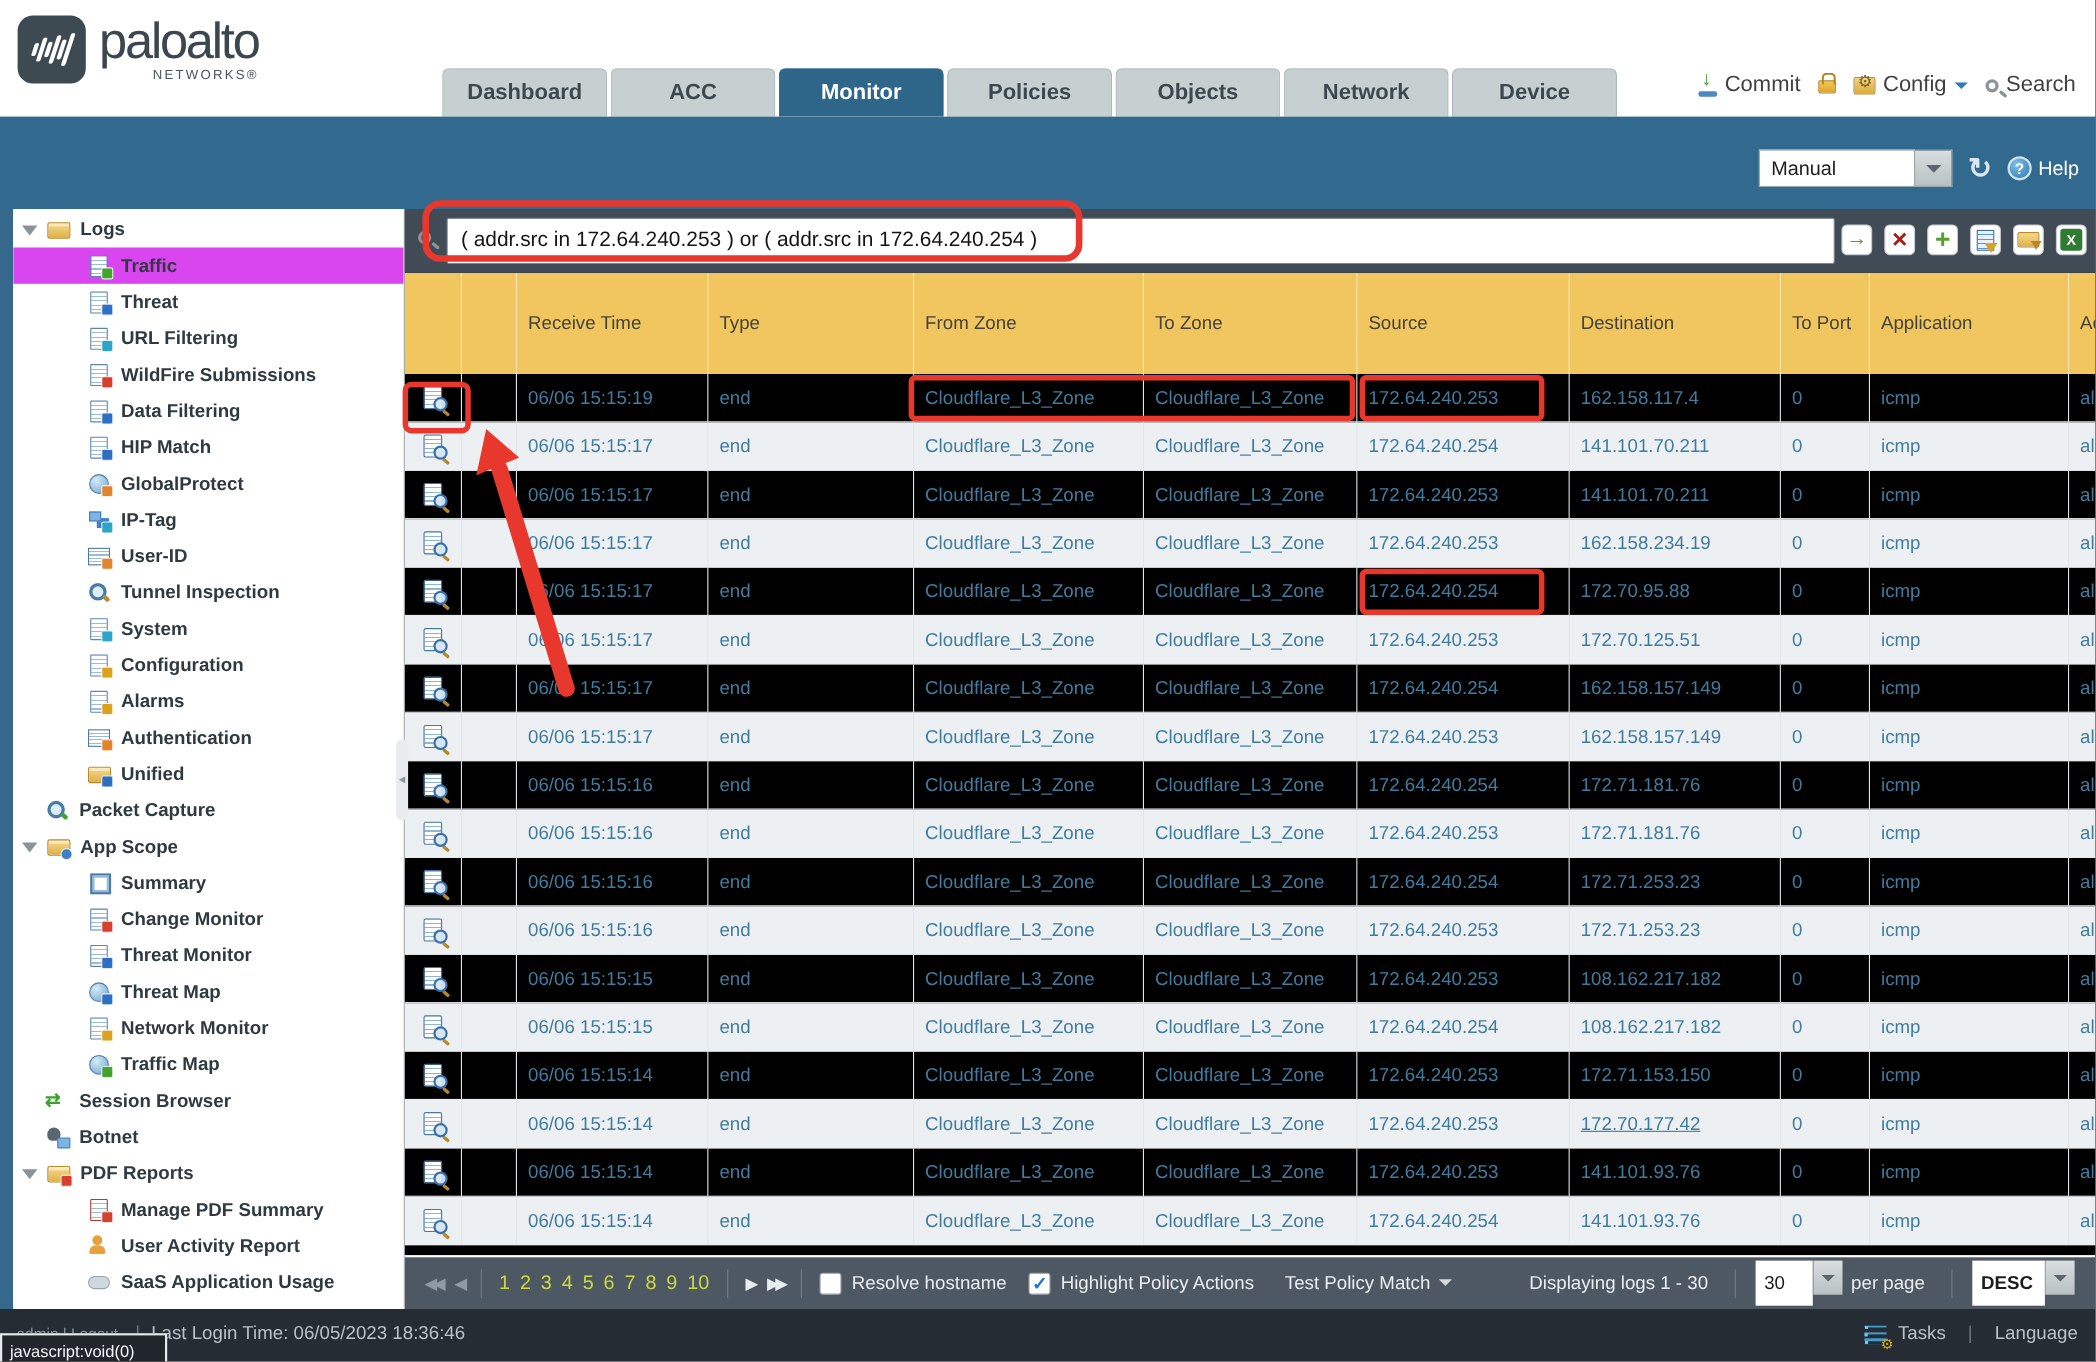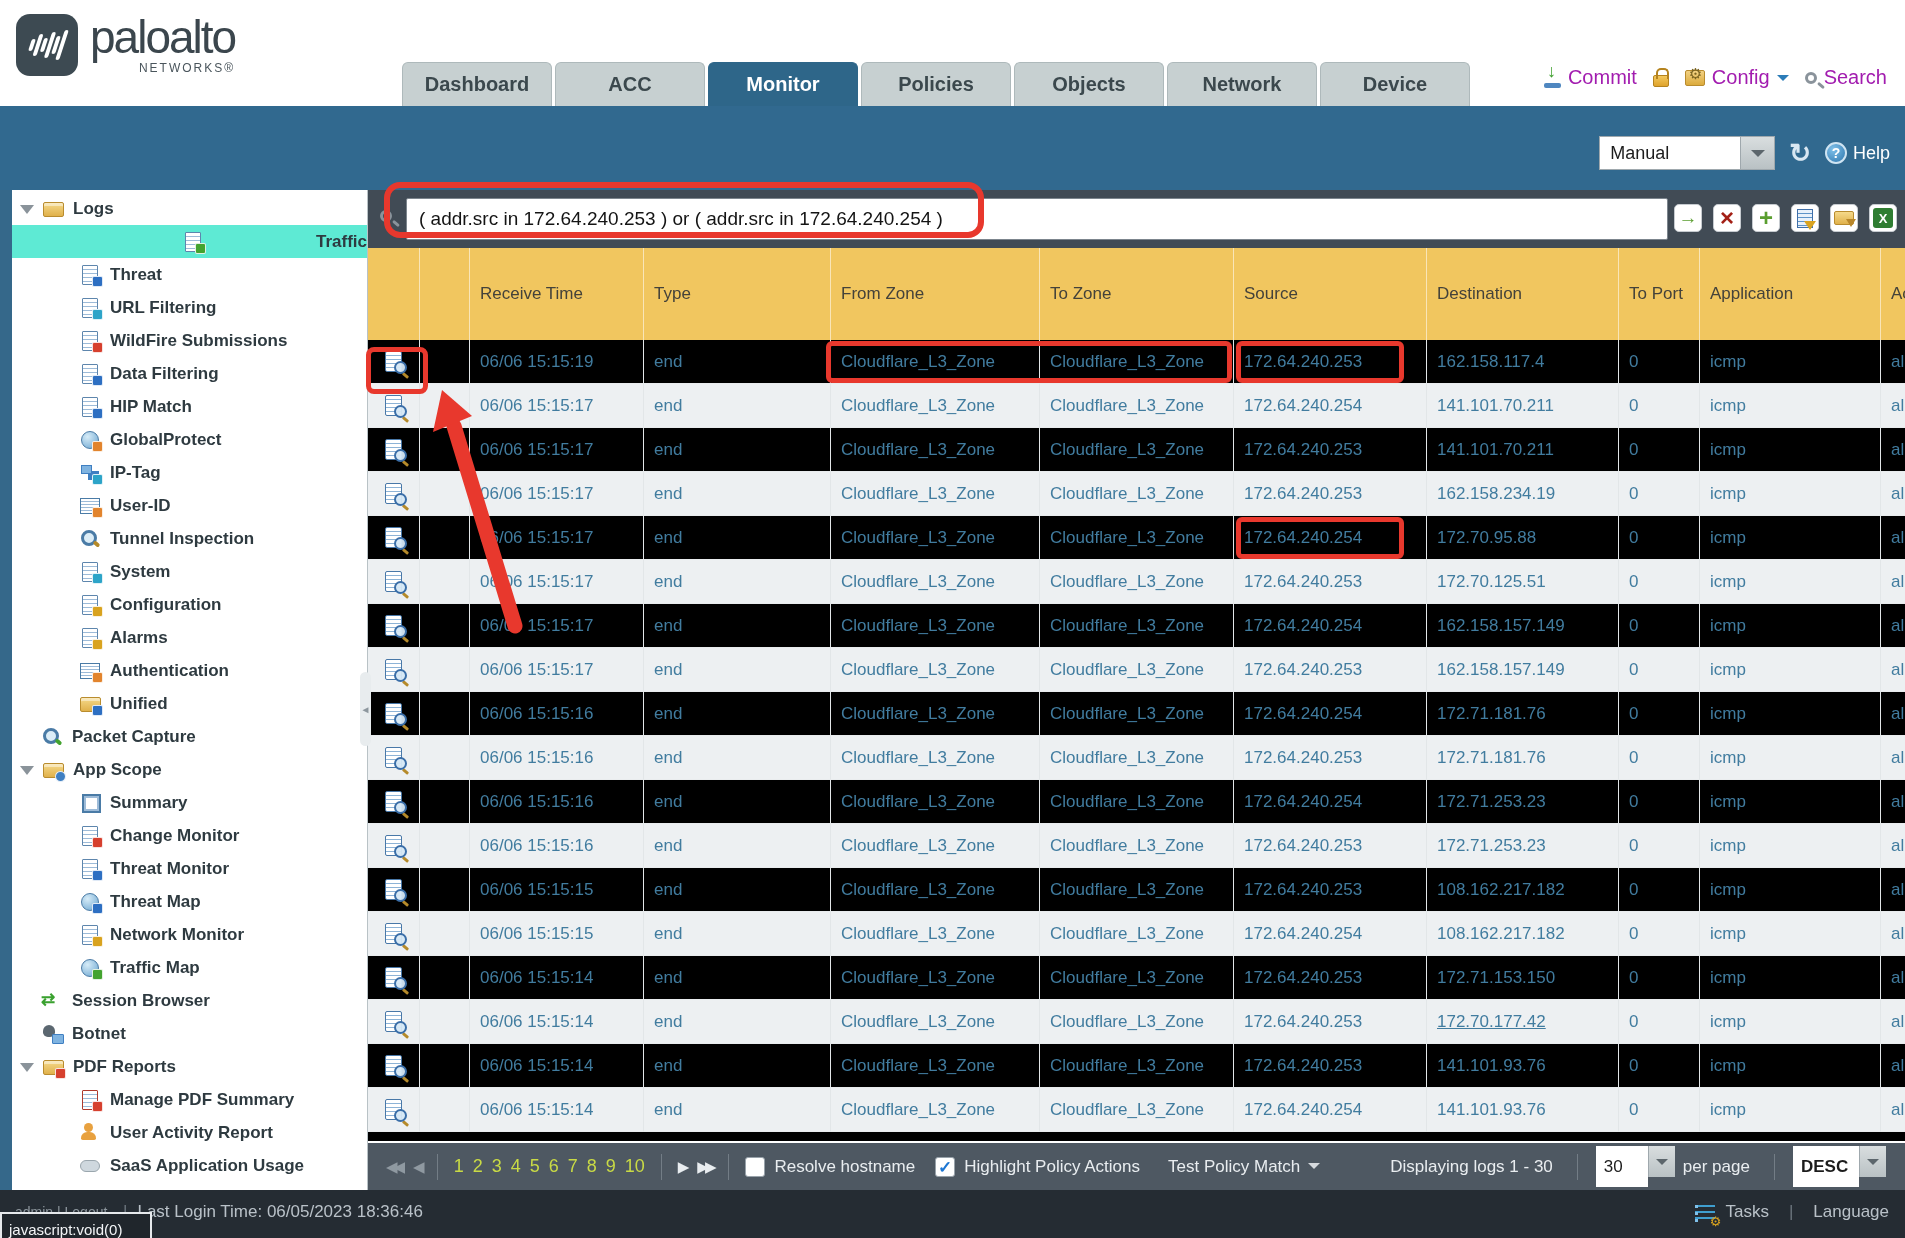--- a/index.html
+++ b/index.html
@@ -10,21 +10,21 @@
   .topbar { position:absolute; left:0; top:0; width:1905px; height:106px; background:#fff; }
   .logo { position:absolute; left:16px; top:14px; display:flex; align-items:center; }
   .logo-mark { width:62px; height:62px; background:#3d4a52; border-radius:14px; display:flex; align-items:center; justify-content:center; gap:2px; }
   .logo-mark i { display:block; width:4px; background:#fff; border-radius:2px; transform:skewX(-18deg); }
   .logo-text { margin-left:12px; }
   .logo-brand { font-size:46px; letter-spacing:-2px; color:#3b464d; line-height:44px; }
   .logo-sub { font-size:12px; letter-spacing:2px; color:#4a555c; text-align:right; margin-top:2px; }
   .tabs { position:absolute; left:402px; bottom:0; display:flex; }
   .tab { width:150px; height:44px; margin-right:3px; background:#c7d0d1; border:1px solid #aeb9bb; border-bottom:none; border-radius:6px 6px 0 0; display:flex; align-items:center; justify-content:center; font-size:20px; font-weight:bold; color:#3b484d; cursor:pointer; }
   .tab.active { background:#2e6689; border-color:#2e6689; color:#fff; }
-  .top-actions { position:absolute; right:18px; top:66px; display:flex; align-items:center; gap:16px; font-size:20px; color:#a21caf; }
+  .top-actions { position:absolute; right:18px; top:66px; display:flex; align-items:flex-start; gap:16px; font-size:20px; color:#404040; }
   .action { display:inline-flex; align-items:center; gap:7px; cursor:pointer; }
   .commit-ic { position:relative; width:17px; height:21px; }
   .commit-ic::before { content:"↓"; position:absolute; top:-6px; left:3px; font-size:18px; font-weight:bold; color:#3fa02e; }
   .commit-ic::after { content:""; position:absolute; bottom:0; left:0; width:17px; height:5px; background:#4f87c0; border-radius:2px; }
   .lock-ic { position:relative; width:16px; height:12px; background:linear-gradient(#f3c85c,#dfa32c); border:1px solid #b5831e; border-radius:2px; margin-top:7px; cursor:pointer; }
   .lock-ic::before { content:""; position:absolute; left:2px; top:-8px; width:9px; height:9px; border:2px solid #b5831e; border-bottom:none; border-radius:5px 5px 0 0; }
   .config-ic { position:relative; width:20px; height:16px; background:linear-gradient(#f2d183,#dcab3c); border:1px solid #b98c2e; border-radius:2px; }
   .config-ic::before { content:"⚙"; position:absolute; left:3px; top:-6px; font-size:15px; color:#7a6320; }
   .caret-blue { width:0; height:0; border:6px solid transparent; border-top-color:#2b7cb8; margin-top:6px; }
   .mag { display:inline-block; width:12px; height:12px; border:3px solid #8a939b; border-radius:50%; position:relative; }
@@ -39,21 +39,21 @@
   .dd-btn::before { content:""; border:7px solid transparent; border-top-color:#5c666c; margin-top:7px; }
   .refresh-ic { font-size:26px; color:#d8e7f2; font-weight:bold; cursor:pointer; line-height:26px; }
   .help { display:flex; align-items:center; gap:6px; color:#fff; font-size:18px; cursor:pointer; }
   .help-ic { width:22px; height:22px; border-radius:50%; background:radial-gradient(circle at 35% 30%, #7fc0ea, #2d76ad); border:2px solid #cfe4f2; color:#fff; font-weight:bold; font-size:14px; display:flex; align-items:center; justify-content:center; }
 
   
   .left-strip { position:absolute; left:0; top:190px; width:12px; height:1000px; background:#35688a; }
   .sidebar { position:absolute; left:12px; top:190px; width:356px; height:1000px; background:#fff; border-right:1px solid #b9c2c6; padding-top:2px; overflow:hidden;font-weight:bold; }
   .sitem { height:33px; display:flex; align-items:center; padding-left:8px; font-size:17px; color:#2e3a40; cursor:pointer; white-space:nowrap; }
   .sitem.lvl1 { padding-left:46px; }
-  .sitem.selected { background:#5eead4;justify-content:space-between; }
+  .sitem.selected { background:#d946ef; }
   .tri { width:15px; height:10px; margin-right:6px; visibility:hidden; }
   .sitem.expand .tri { visibility:visible; width:0; height:0; border:7px solid transparent; border-top:9px solid #8a939a; margin-top:8px; margin-right:8px; }
   .sicon { position:relative; width:22px; height:20px; margin-right:9px; flex:none; }
   .sicon::after { content:""; position:absolute; right:-2px; bottom:-2px; width:9px; height:9px; border-radius:2px; border:1px solid rgba(255,255,255,.85); display:none; }
   .ic-doc::before, .ic-chart::before, .ic-pdf::before { content:""; position:absolute; left:3px; top:0; width:14px; height:18px; border:1px solid #5e86ad; border-radius:1px; background:repeating-linear-gradient(#fff 0 3px, #9dbbd8 3px 4px); }
   .ic-pdf::before { border-color:#b03a2c; }
   .ic-folder::before { content:""; position:absolute; left:1px; top:3px; width:19px; height:13px; background:linear-gradient(#f5d98a,#e0b14b); border:1px solid #b98c2e; border-radius:2px; box-shadow:inset 0 3px 0 rgba(255,255,255,.45); }
   .ic-globe::before { content:""; position:absolute; left:2px; top:1px; width:16px; height:16px; border-radius:50%; border:1px solid #4a7ba6; background:radial-gradient(circle at 35% 30%, #d6ecf8, #6aa4cf); }
   .ic-grid::before { content:""; position:absolute; left:3px; top:1px; width:15px; height:15px; border:2px solid #4a7ba6; background:linear-gradient(#fff,#fff) , #fff; box-shadow:inset 2px 2px 0 #9dbbd8, inset -2px -2px 0 #9dbbd8; }
   .ic-card::before { content:""; position:absolute; left:1px; top:2px; width:18px; height:14px; border:1px solid #4a7ba6; background:repeating-linear-gradient(#fff 0 2px,#9dbbd8 2px 3px); }

